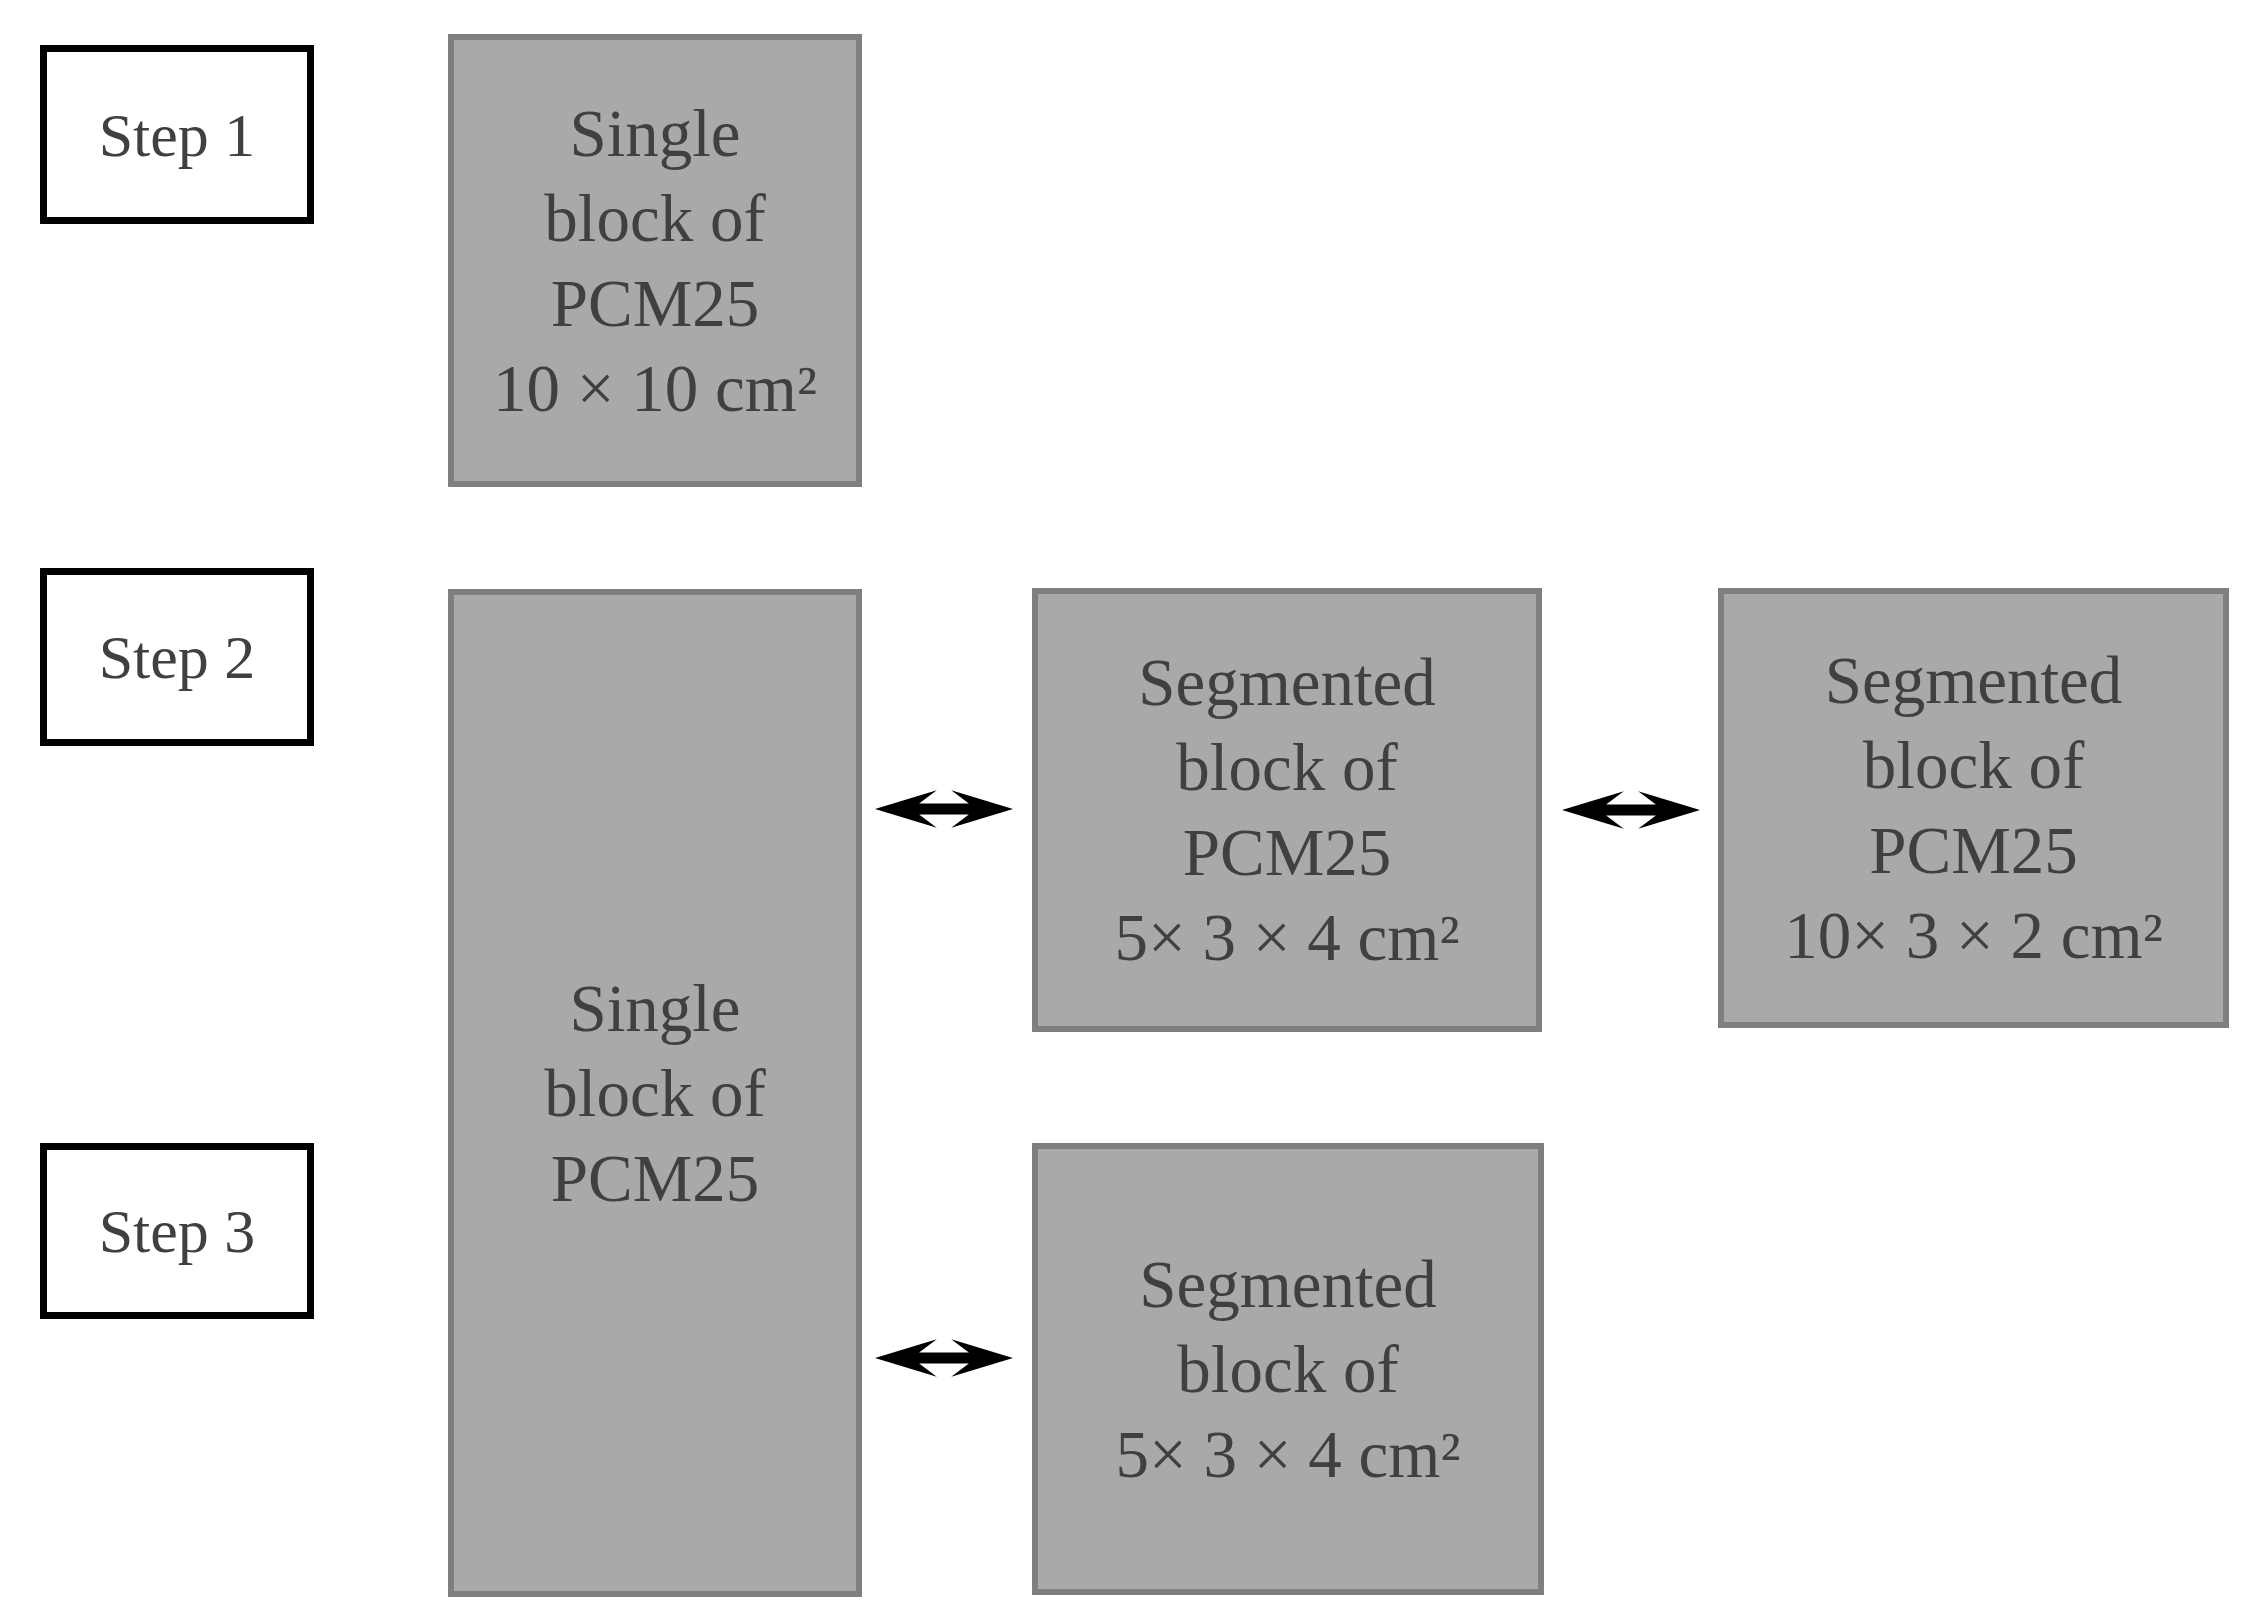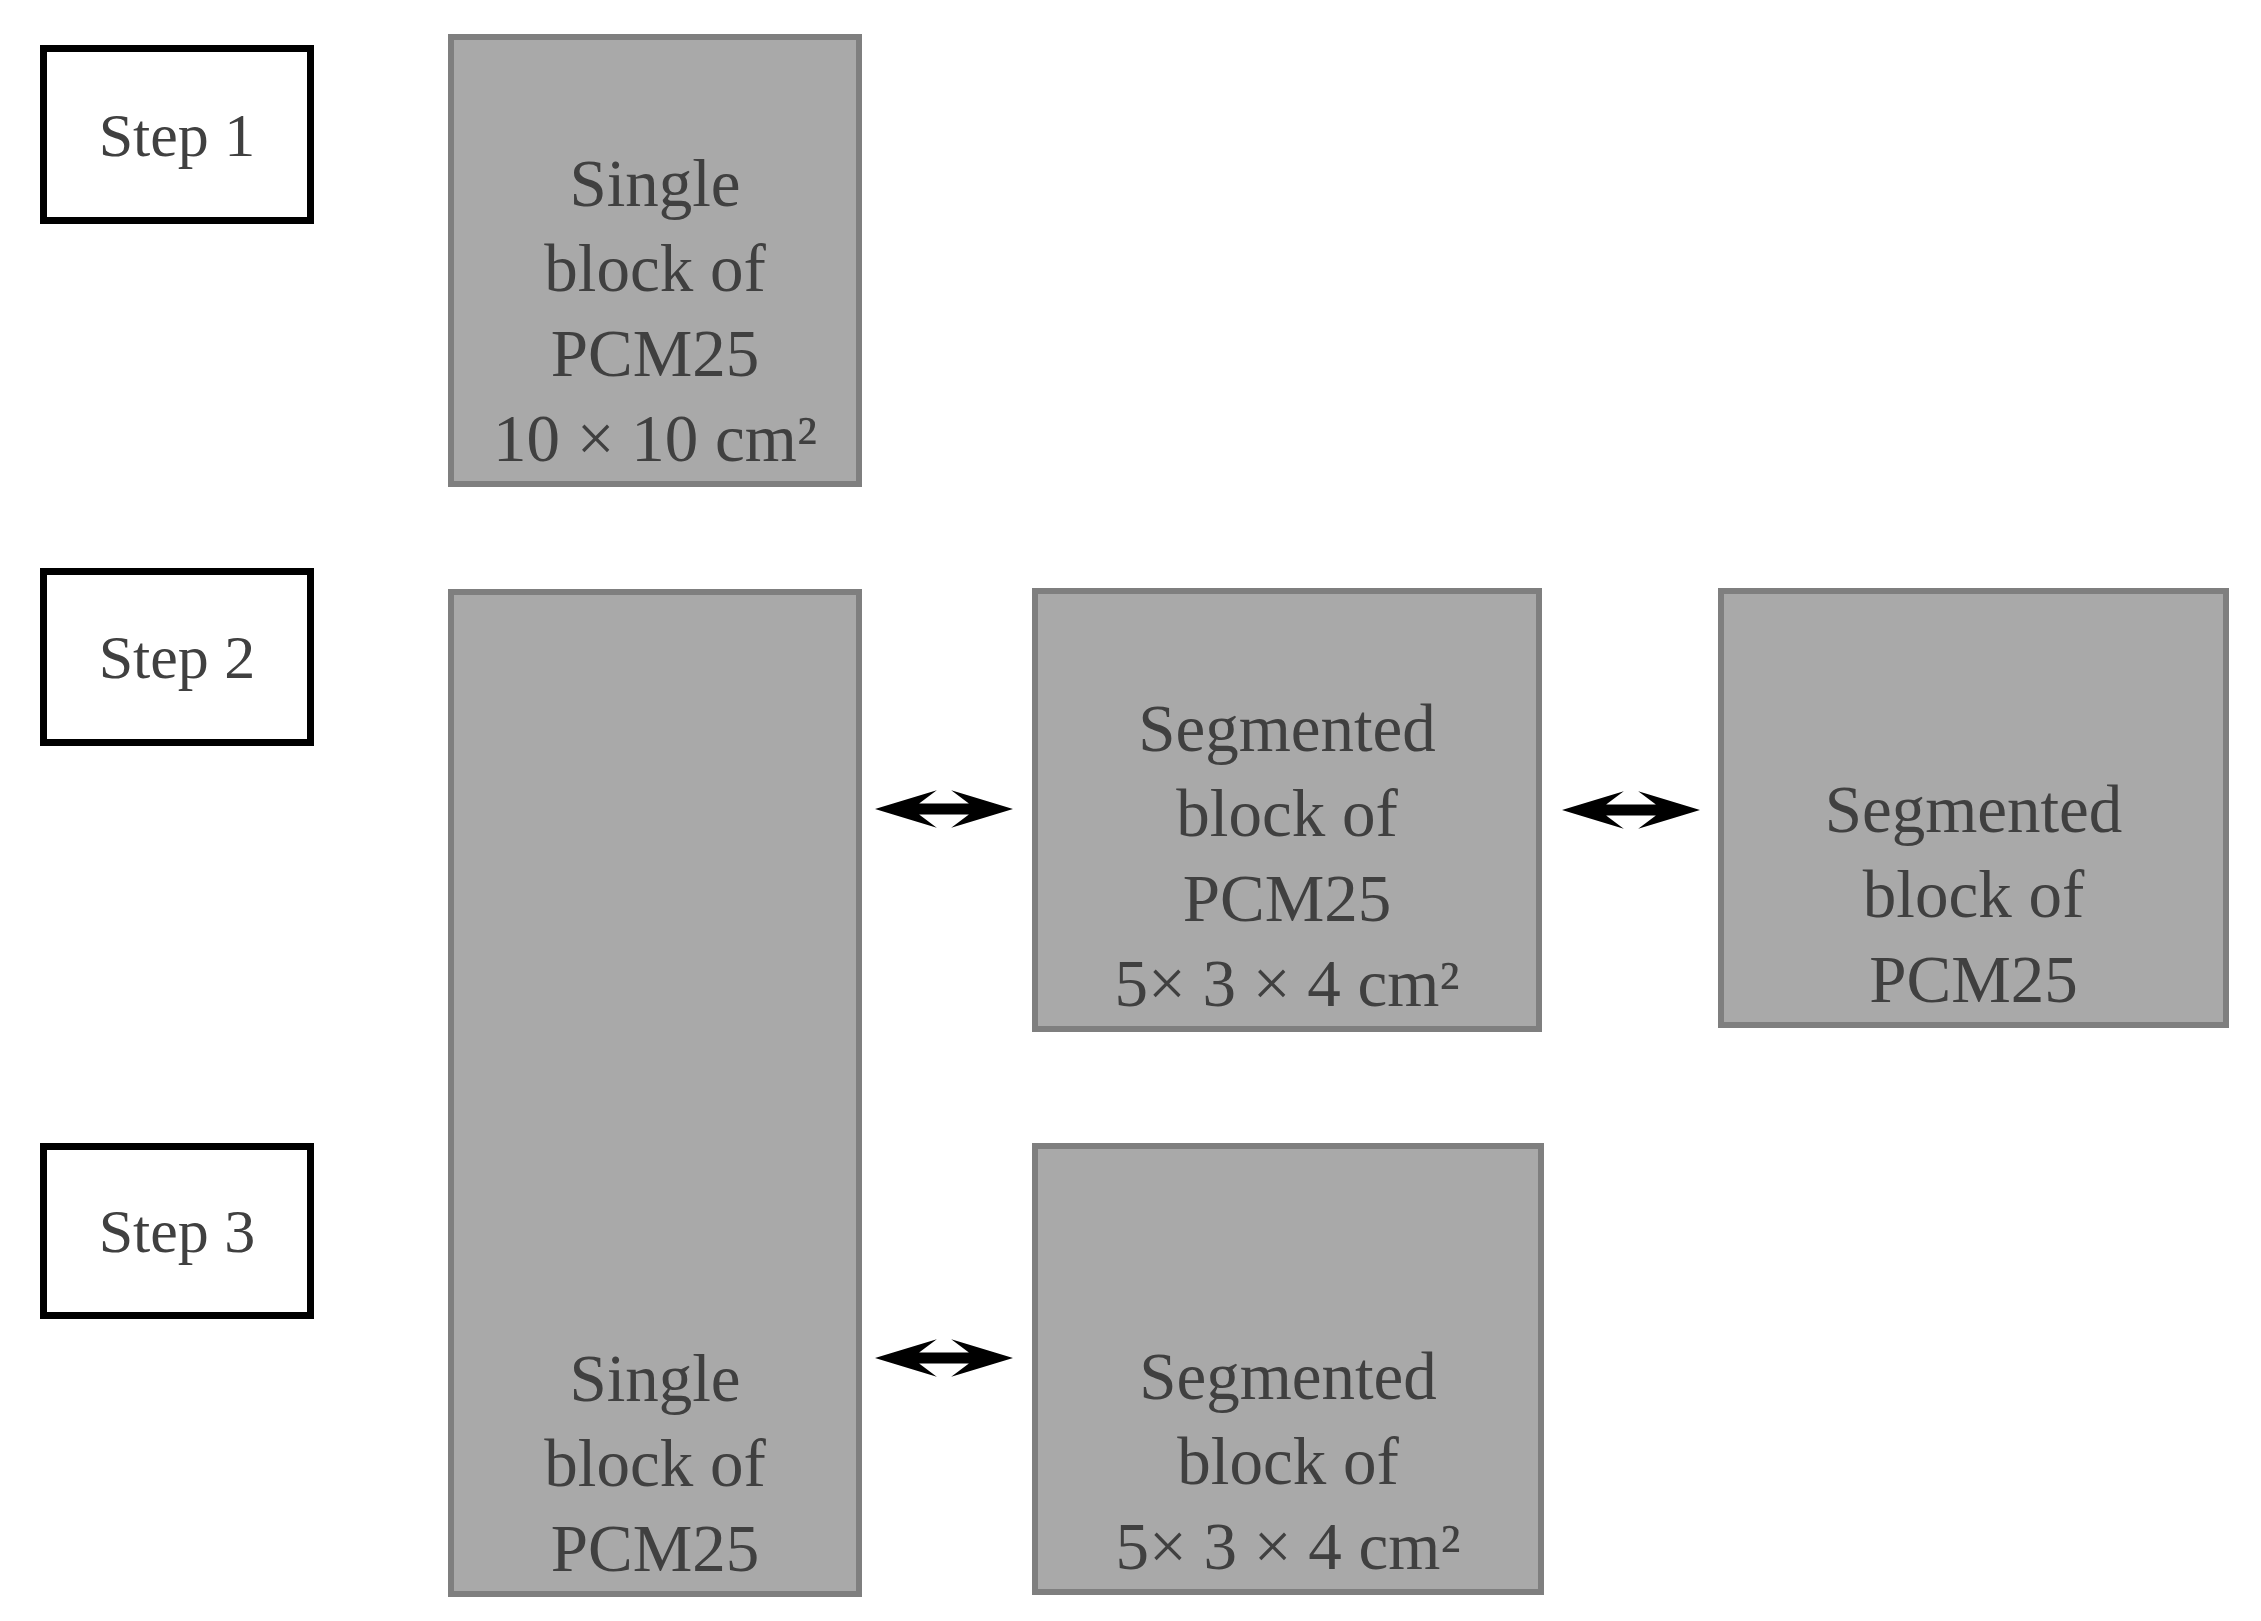--- a/index.html
+++ b/index.html
@@ -30,21 +30,21 @@
     white-space: nowrap;
   }
   .block {
     position: absolute;
     box-sizing: border-box;
     background: #a9a9a9;
     border: 6.4px solid #7f7f7f;
     display: flex;
     flex-direction: column;
     align-items: center;
-    justify-content: flex-end;
+    justify-content: center;
     text-align: center;
   }
   .block .line {
     font-size: 67px;
     line-height: 85px;
     white-space: nowrap;
   }
   .arrow {
     position: absolute;
     width: 138px;
@@ -93,20 +93,21 @@
     <div class="line">Segmented</div>
     <div class="line">block of</div>
     <div class="line">PCM25</div>
     <div class="line">5× 3 × 4 cm²</div>
   </div>
 
   <div class="block" style="left:1718px; top:588px; width:511px; height:440px;">
     <div class="line">Segmented</div>
     <div class="line">block of</div>
     <div class="line">PCM25</div>
+    <div class="line">10× 3 × 2 cm²</div>
   </div>
 
   <div class="block" style="left:1032px; top:1143px; width:512px; height:452px;">
     <div class="line">Segmented</div>
     <div class="line">block of</div>
     <div class="line">5× 3 × 4 cm²</div>
   </div>
 
   <div class="arrow" style="left:875px; top:790px;">
     <svg viewBox="0 0 172 47" xmlns="http://www.w3.org/2000/svg" aria-hidden="true">

